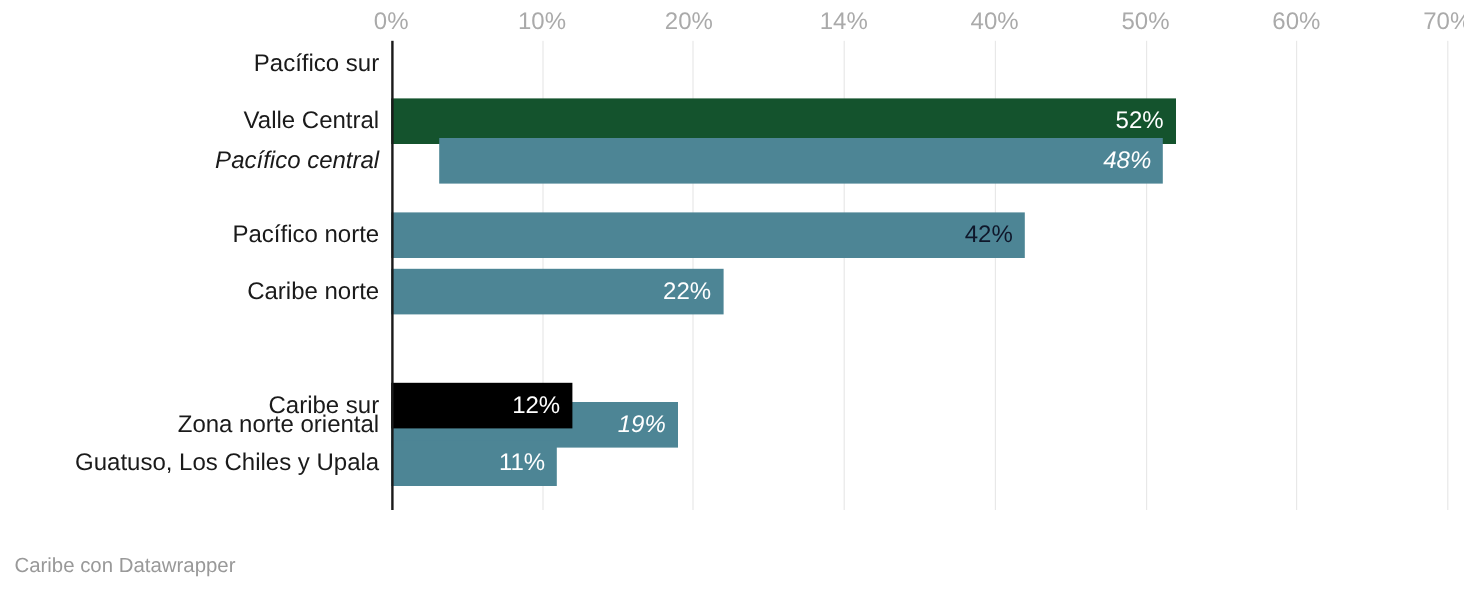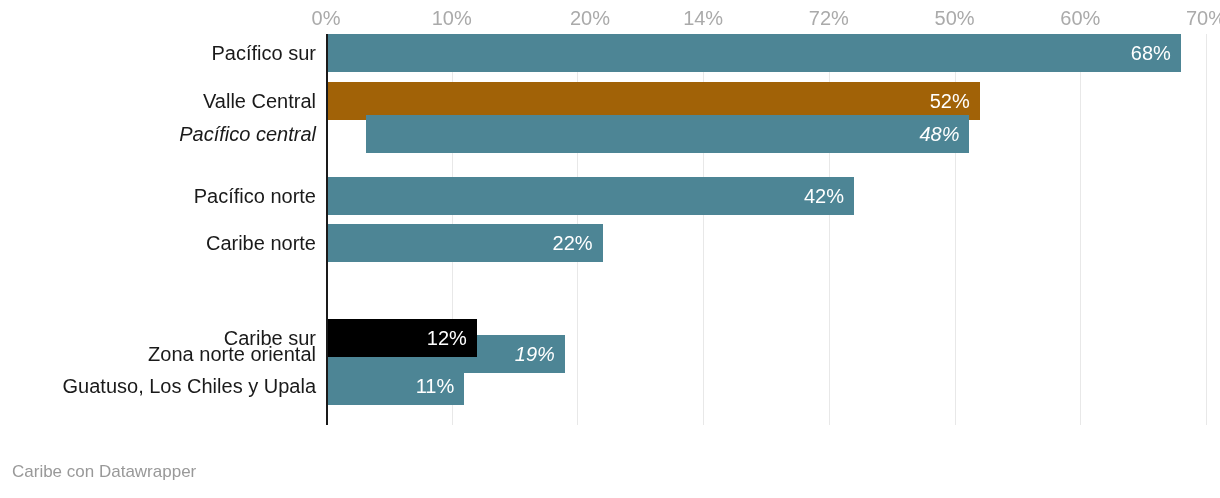--- a/index.html
+++ b/index.html
@@ -121,63 +121,60 @@
   }
 </style>
 </head>
 <body>
 
 <div id="chart-root">
 
   <div class="axis-top">
       <div class="tick-label" style="left: 326px;">0%</div>
       <div class="tick-label" style="left: 451.714px;">10%</div>
-      <div class="tick-label" style="left: 590px; text-align: center;">20%</div>
+      <div class="tick-label" style="left: 574px; text-align: center;">20%</div>
       <div class="tick-label" style="left: 703.143px;">14%</div>
-      <div class="tick-label" style="left: 828.857px;">72%</div>
+      <div class="tick-label" style="left: 828.857px;">40%</div>
       <div class="tick-label" style="left: 954.571px;">50%</div>
       <div class="tick-label" style="left: 1080.29px;">60%</div>
       <div class="tick-label" style="left: 1206px;">70%</div>
     </div>
 
   <div class="plot">
       <div class="gridline" style="left: 125.714px; background: rgb(232, 232, 232);"></div>
       <div class="gridline" style="left: 251.429px; background: rgb(232, 232, 232);"></div>
       <div class="gridline" style="left: 377.143px; background: rgb(232, 232, 232);"></div>
       <div class="gridline" style="left: 502.857px; background: rgb(232, 232, 232);"></div>
       <div class="gridline" style="left: 628.571px; background: rgb(232, 232, 232);"></div>
       <div class="gridline" style="left: 754.286px; background: rgb(232, 232, 232);"></div>
       <div class="gridline" style="left: 880px; background: rgb(232, 232, 232);"></div>
     </div>
 
   <div class="zero-axis"></div>
 
   <div class="rows">
       <div class="row" style="top: 0px;">
         <div class="cat-label">Pacífico sur</div>
-        <div class="bar" style="width: 854.857px; background: rgb(77, 133, 149);">
-          <span class="bar-value" style="color: rgb(255, 255, 255);">68%</span>
-        </div>
       </div>
       <div class="row" style="top: 47.5px;">
         <div class="cat-label">Valle Central</div>
-        <div class="bar" style="width: 653.714px; background: #a16207;">
+        <div class="bar" style="width: 653.714px; background: #14532d;">
           <span class="bar-value" style="color: rgb(255, 255, 255);">52%</span>
         </div>
       </div>
       <div class="row" style="top: 81px; font-style: italic;">
         <div class="cat-label">Pacífico central</div>
         <div class="bar" style="width: 603.429px; background: rgb(77, 133, 149); margin-left: 40px;">
           <span class="bar-value" style="color: rgb(255, 255, 255);">48%</span>
         </div>
       </div>
       <div class="row" style="top: 142.5px;">
         <div class="cat-label">Pacífico norte</div>
         <div class="bar" style="width: 528px; background: rgb(77, 133, 149);">
-          <span class="bar-value" style="color: #ffffff;">42%</span>
+          <span class="bar-value" style="color: #0f172a;">42%</span>
         </div>
       </div>
       <div class="row" style="top: 190px;">
         <div class="cat-label">Caribe norte</div>
         <div class="bar" style="width: 276.571px; background: rgb(77, 133, 149);">
           <span class="bar-value" style="color: rgb(255, 255, 255);">22%</span>
         </div>
       </div>
       <div class="row" style="top: 253px; margin-top: 48px;">
         <div class="cat-label">Zona norte oriental</div>

